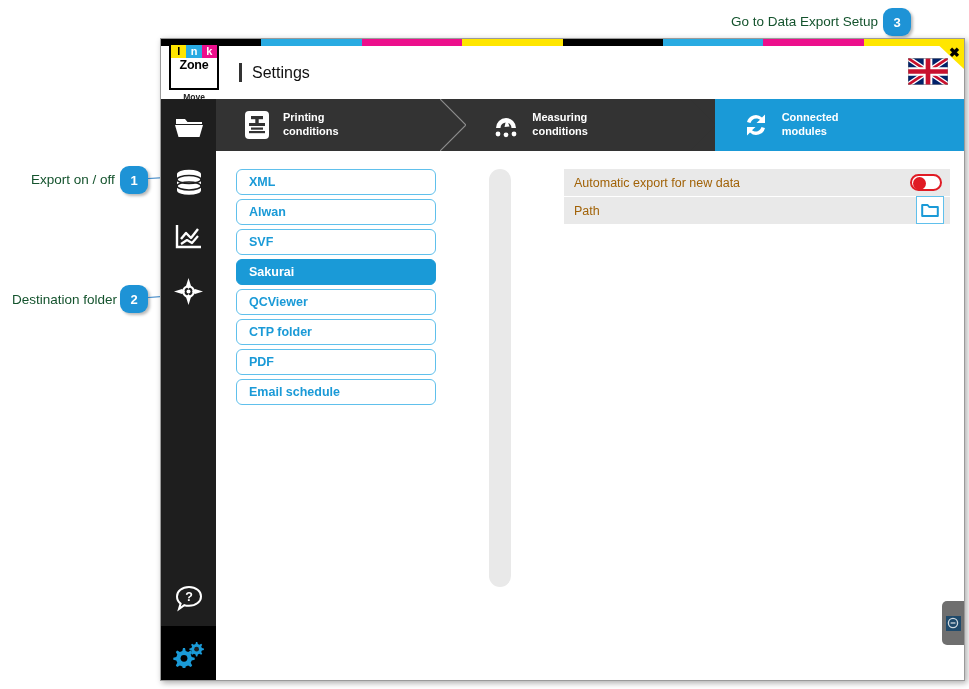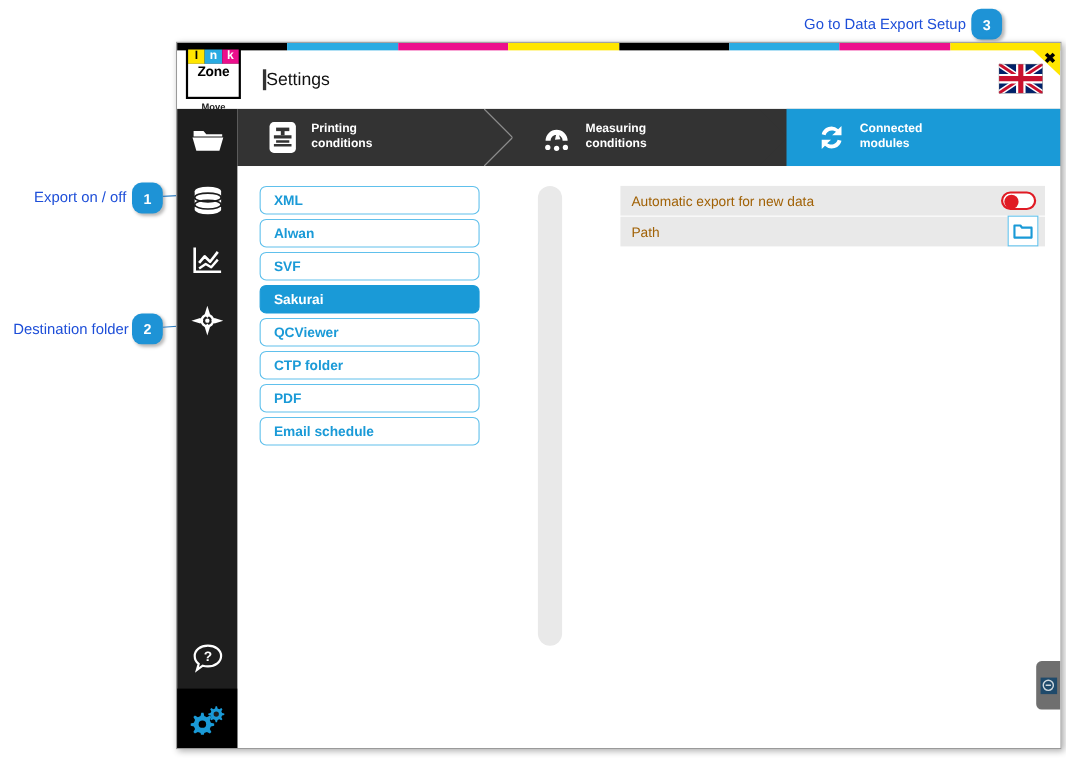--- a/index.html
+++ b/index.html
@@ -8,21 +8,21 @@
     background: #ffffff;
     font-family: "Liberation Sans", sans-serif;
     overflow: hidden;
   }
   #root { position: relative; width: 969px; height: 689px; background: #fff; }
 
   
   .callout-label {
     position: absolute;
     font-size: 13.5px;
-    color: #1d4ed8;
+    color: #14532d;
     font-family: "Liberation Sans", sans-serif;
     white-space: nowrap;
   }
   .callout-badge {
     position: absolute;
     width: 28px; height: 28px;
     background: #1e93d6;
     border-radius: 9px;
     color: #fff;
     font-size: 13px;
@@ -83,21 +83,21 @@
   .lg-k { background: #ec0f8c; }
   .logo-row2 {
     background: #fff; color: #000; font-size: 12.5px; font-weight: bold;
     text-align: center; letter-spacing: -.2px; height: 30px; line-height: 15px;
     font-family: "Liberation Sans", sans-serif;
   }
   .logo-sub { font-size: 8.5px; font-weight: bold; color: #222; margin-top: 2px; }
 
   .title-sep { width: 3px; height: 19px; background: #333; margin-left: 16px; }
   .title-text {
-    font-size: 16px; color: #111;
+    margin-left: 10px; font-size: 16px; color: #111;
     font-family: "Liberation Sans", sans-serif;
   }
   .flag { position: absolute; right: 16px; top: 12px; width: 40px; height: 27px; }
 
   
   .body-row { display: flex; height: 582px; }
 
   
   .rail { width: 55px; background: #1e1e1e; position: relative; flex: 0 0 55px; }
   .rail-item {

